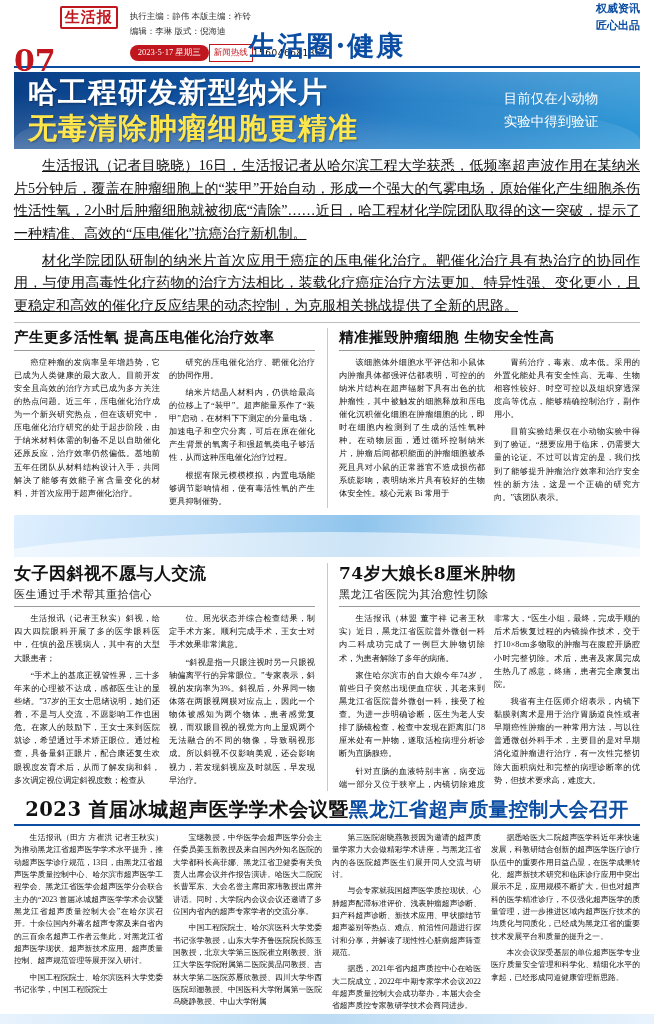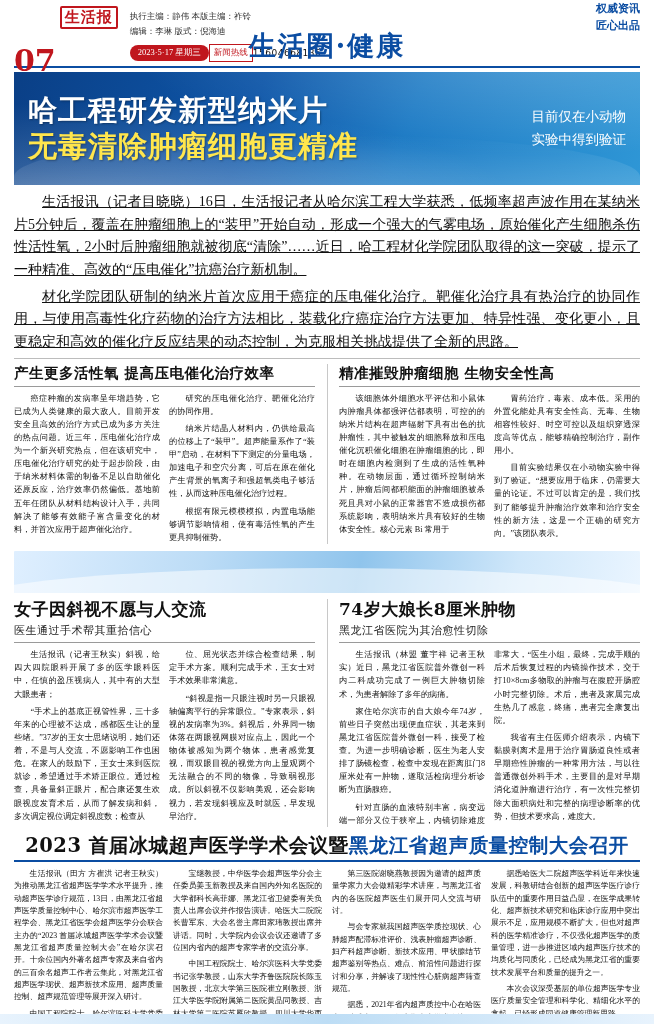--- a/index.html
+++ b/index.html
@@ -98,21 +98,21 @@
     line-height:1.5;
   }
   .masthead-rule{
     height:2px;background:#0b4da2;margin-top:2px;
   }
 
   
   .hero{
     position:relative;
     margin-top:4px;
-    height:113px;
+    height:77px;
     background:
       linear-gradient(110deg,#0a3f86 0%,#0e56a8 38%,#1a79c4 62%,#2f97d6 100%);
     overflow:hidden;
   }
   .hero:before{
     content:"";position:absolute;inset:0;
     background:
       radial-gradient(ellipse at 12% 120%, rgba(255,255,255,.25), transparent 55%),
       radial-gradient(ellipse at 85% -20%, rgba(255,255,255,.22), transparent 55%);
   }
@@ -145,21 +145,21 @@
     letter-spacing:1px;
     line-height:1.15;
     margin-top:3px;
     text-shadow:1px 1px 2px rgba(0,0,0,.3);
   }
   .hero-sub{
     width:150px;
     color:#fff;
     font-size:13.5px;
     line-height:1.7;
-    text-align:right;
+    text-align:center;
     padding-left:6px;
   }
 
   
   .lead{
     margin-top:6px;
     font-size:14px;
     line-height:1.62;
     text-align:justify;
     color:#111;

